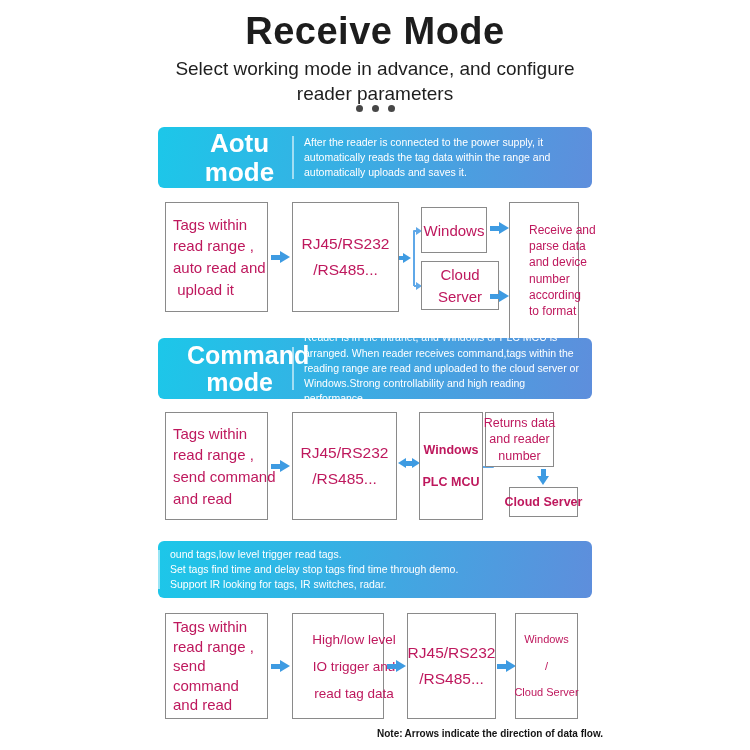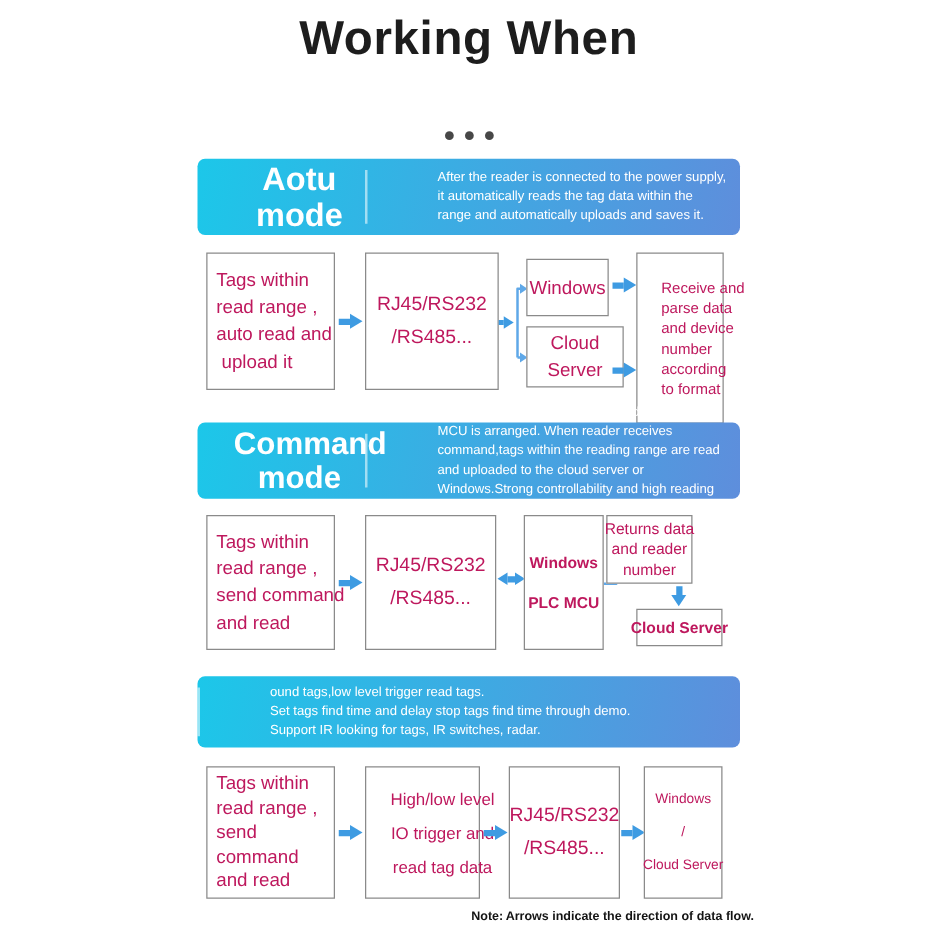--- a/index.html
+++ b/index.html
@@ -20,21 +20,21 @@
   .dots i{width:7px;height:7px;border-radius:50%;background:#474747;display:block;}
   
   .banner{
     position:absolute;left:158px;width:434px;border-radius:6px;
     background:linear-gradient(100deg,var(--g1),var(--g2));
     color:#ffffff;display:flex;align-items:center;box-sizing:border-box;
   }
   .banner-title{width:134px;flex:0 0 134px;text-align:center;font-weight:bold;line-height:1.08;}
   .banner-title span{display:block;padding-left:29px;}
   .banner-divider{width:2px;align-self:stretch;margin:9px 0;background:rgba(255,255,255,0.55);flex:0 0 2px;}
-  .banner-desc{flex:1;padding:6px 10px 6px 10px;font-size:10.5px;line-height:1.45;white-space:pre-line;margin-left:46px;}
+  .banner-desc{flex:1;padding:6px 10px 6px 10px;font-size:10.5px;line-height:1.45;white-space:pre-line;}
   #banner-auto{top:127px;height:61px;}
   #banner-auto .banner-title{font-size:26px;}
   #banner-command{top:338px;height:61px;}
   #banner-command .banner-title{font-size:25px;}
   #banner-trigger{top:541px;height:57px;}
   #banner-trigger .banner-title{font-size:25px;}
   
   .fbox{
     position:absolute;background:#ffffff;border:1px solid var(--bb);
     box-sizing:border-box;display:flex;align-items:center;
@@ -87,21 +87,23 @@
   .note{
     position:absolute;left:377px;top:728px;font-size:10px;font-weight:bold;color:#141414;
     display:flex;gap:2px;white-space:pre;
   }
 </style>
 </head>
 <body>
 
 <div class="stage">
 
-  <div class="page-title">Working When</div>
+  <div class="page-title">Receive Mode</div>
+  <div class="page-subtitle">Select working mode in advance, and configure
+reader parameters</div>
   <div class="dots">
       <i></i>
       <i></i>
       <i></i>
     </div>
 
   <div class="banner" id="banner-auto">
     <div class="banner-title">
       <span>Aotu mode</span>
       <span></span>

